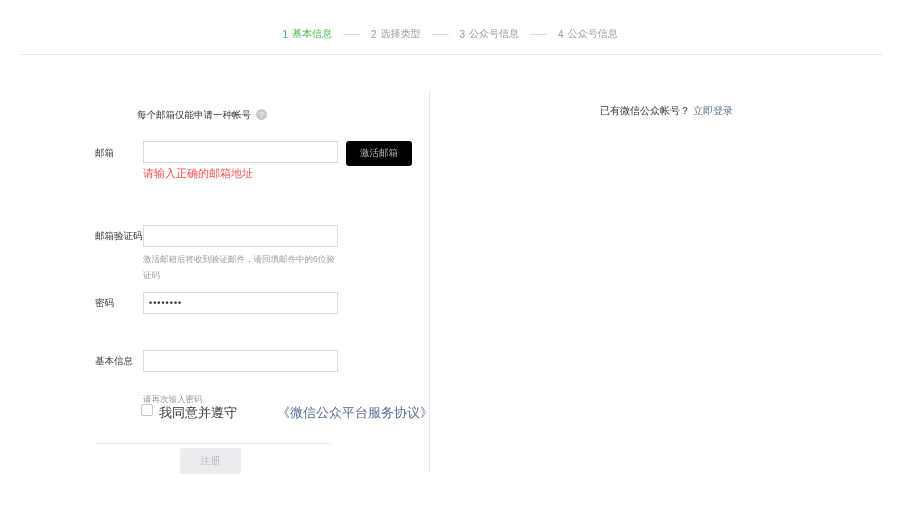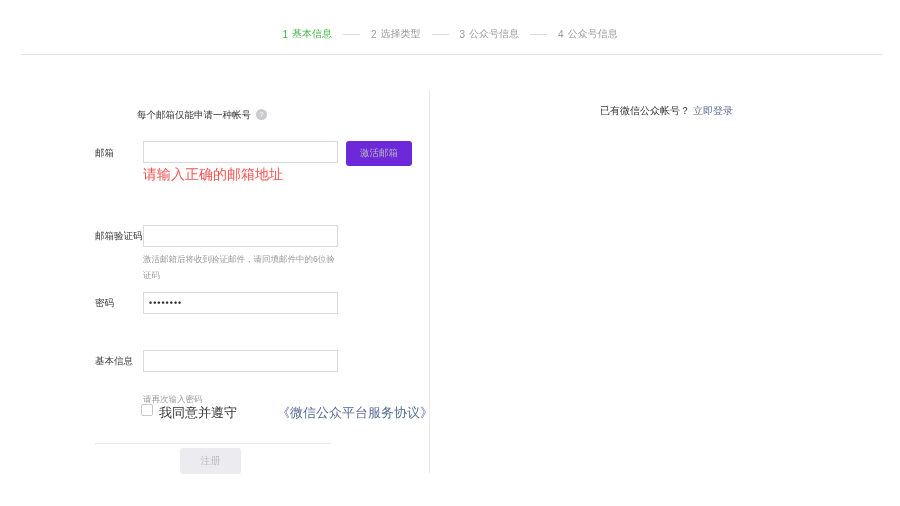--- a/index.html
+++ b/index.html
@@ -18,23 +18,23 @@
   .v-divider { position:absolute; left:429px; top:90px; width:1px; height:383px; background:#e7e7eb; }
 
   
   .notice-row { position:absolute; left:95px; top:109px; display:flex; align-items:flex-start; font-size:9.5px; color:#353535;margin-left:42px; }
   .help-icon { display:inline-flex; align-items:center; justify-content:center; width:11px; height:11px; border-radius:50%; background:#c9c9ce; color:#fff; font-size:8px; margin-left:5px; line-height:1; }
 
   .field-label { position:absolute; left:95px; font-size:9.5px; color:#353535; white-space:nowrap; }
   .text-input { position:absolute; left:143px; width:195px; height:22px; border:1px solid #dadade; background:#fff; font-size:10px; padding:0 5px; color:#353535; outline:none; border-radius:0; font-family:inherit; }
   .pw { letter-spacing:1px; font-weight:bold; font-size:9px; }
 
-  .activate-btn { position:absolute; left:346px; top:141px; width:66px; height:25px; background:#6d28d9; border:none; border-radius:3px; color:#b7b7bc; font-size:9.5px; font-family:inherit; }
+  .activate-btn { position:absolute; left:346px; top:141px; width:66px; height:25px; background:#000000; border:none; border-radius:3px; color:#b7b7bc; font-size:9.5px; font-family:inherit; }
 
-  .error-text { position:absolute; left:143px; top:166px; font-size:14px; color:#fa5151; }
+  .error-text { position:absolute; left:143px; top:166px; font-size:11px; color:#fa5151; }
   .hint { position:absolute; left:143px; font-size:8.5px; color:#9a9a9a; line-height:16px; width:200px; }
 
   .agree-row { position:absolute; left:141px; top:404px; display:flex; align-items:flex-start; font-size:13px; color:#353535; }
   .checkbox { width:12px; height:12px; border:1px solid #c8c8cc; border-radius:2px; background:#fff; margin-right:6px; flex:0 0 auto; }
   .agree-link { color:#576b95; text-decoration:none;margin-left:40px; }
 
   .form-divider { position:absolute; left:95px; top:443px; width:236px; height:1px; background:#e7e7eb; }
 
   .submit-btn { position:absolute; left:180px; top:448px; width:61px; height:26px; background:#ececf0; border:none; border-radius:3px; color:#bcbcc1; font-size:10px; font-family:inherit; }
 

